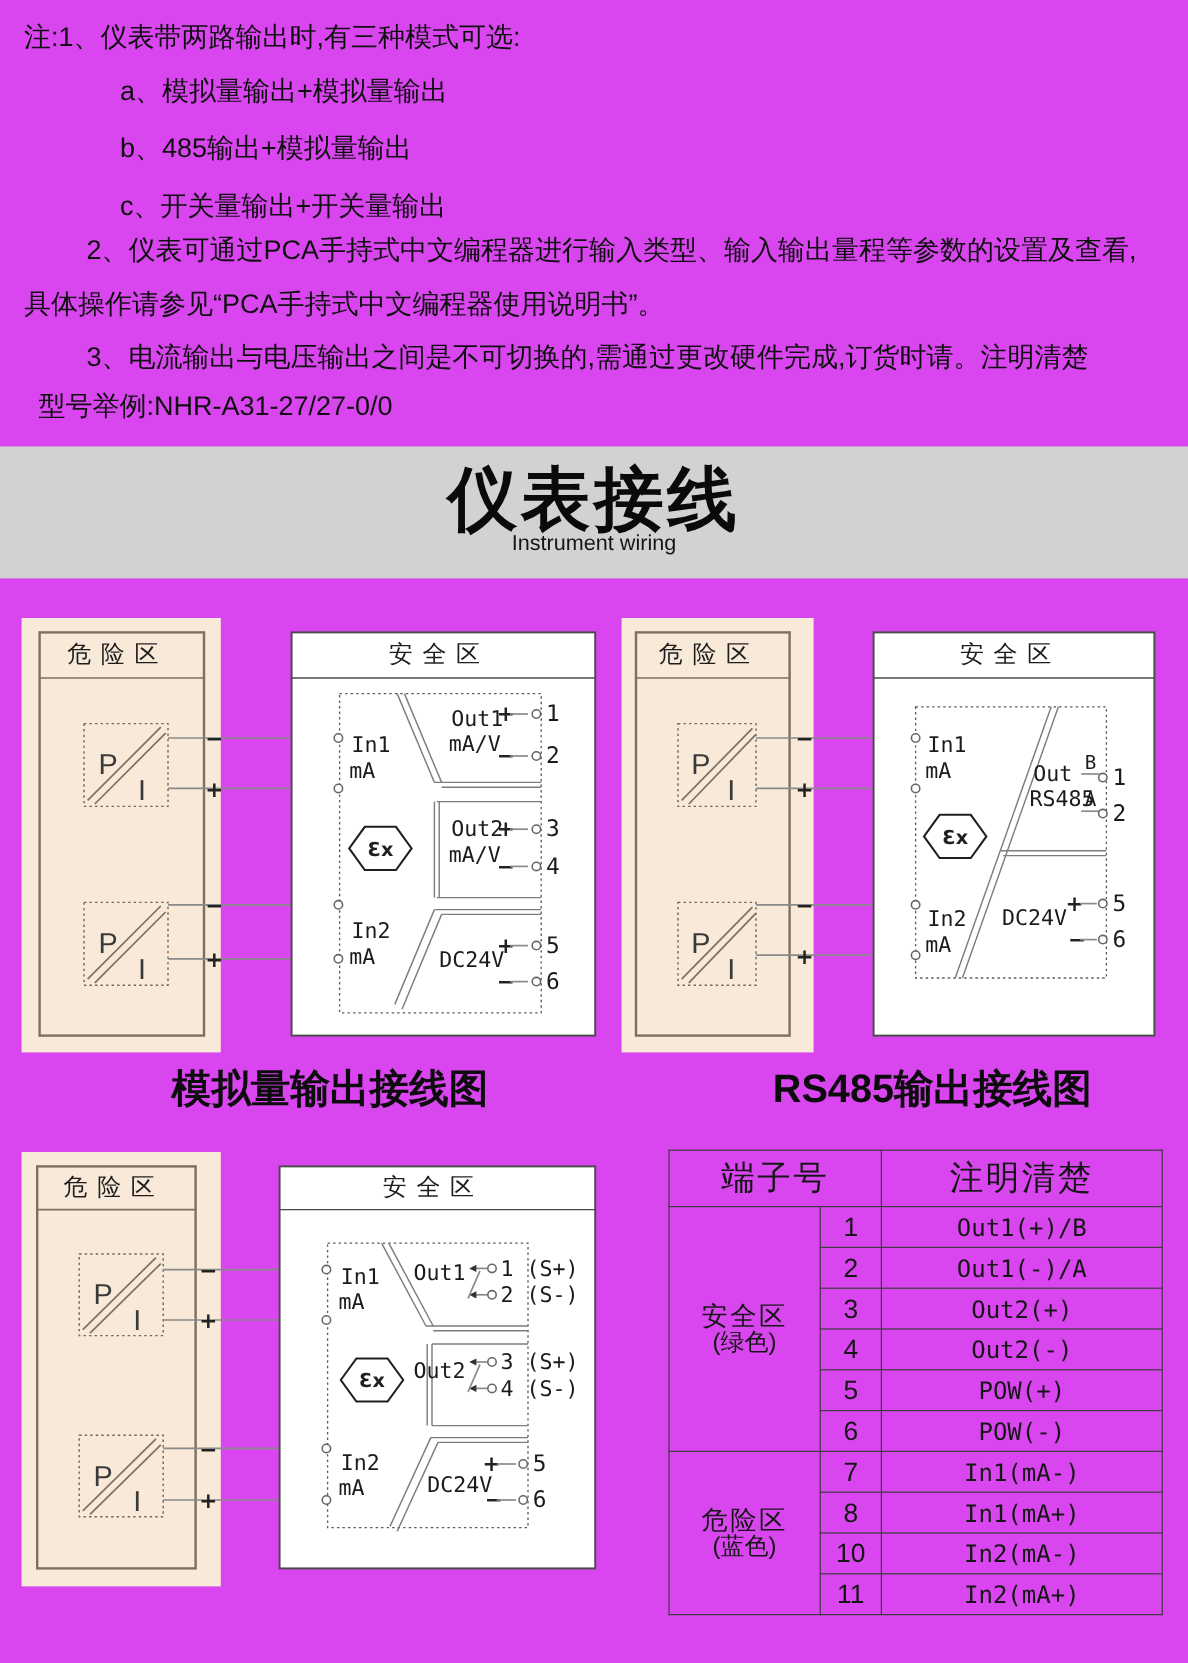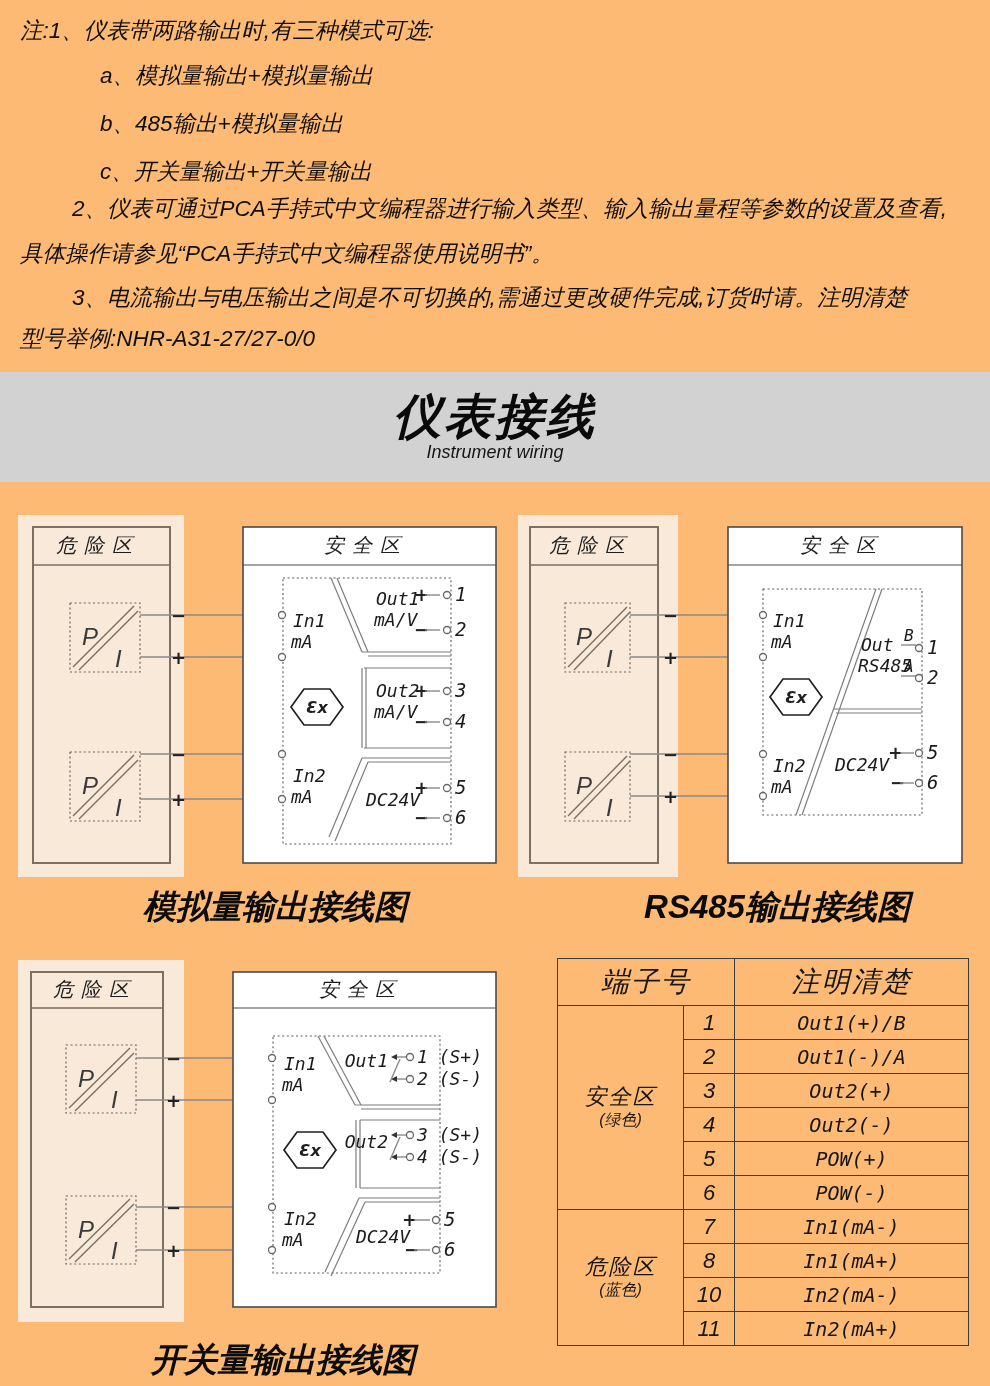--- a/index.html
+++ b/index.html
@@ -1,26 +1,26 @@
 <!DOCTYPE html>
 <html><head>
 <meta charset="utf-8">
 <style>
   html,body{margin:0;padding:0;background:#ffffff;}
   body{width:990px;height:1386px;position:relative;font-family:"Liberation Sans","DejaVu Sans",sans-serif;color:#111;}
-  .page{position:absolute;inset:0;background:#fdba74;overflow:hidden;font-style:italic;}
+  .page{position:absolute;inset:0;background:#d946ef;overflow:hidden;}
 
   
   .notes{position:absolute;left:0;top:0;width:990px;font-size:22.5px;color:#0f0f0f;}
   .nl{position:absolute;white-space:nowrap;line-height:34px;height:34px;}
 
   
   .banner{position:absolute;left:0;top:372px;width:990px;height:110px;background:#d2d2d2;
           display:flex;flex-direction:column;align-items:center;justify-content:center;}
-  .banner .t{font-size:48px;font-weight:bold;letter-spacing:3px;line-height:48px;color:#0a0a0a;}
+  .banner .t{font-size:58px;font-weight:bold;letter-spacing:3px;line-height:48px;color:#0a0a0a;}
   .banner .s{font-size:18px;line-height:18px;margin-top:2px;color:#151515;}
 
   
   svg{position:absolute;}
   .beige{fill:#f8e9d8;}
   .hzbox{fill:none;stroke:#7b7061;stroke-width:2;}
   .hzline{stroke:#7b7061;stroke-width:1.4;fill:none;}
   .sfbox{fill:#ffffff;stroke:#4a4a4a;stroke-width:1.6;}
   .sfline{stroke:#4a4a4a;stroke-width:1.2;}
   .dotbox{fill:none;stroke:#6f675c;stroke-width:1.2;stroke-dasharray:2 2.6;}
@@ -43,36 +43,36 @@
 
   
   table.term-table{position:absolute;left:557px;top:958px;width:411px;border-collapse:collapse;table-layout:fixed;
         font-family:"Liberation Sans","DejaVu Sans",sans-serif;color:#161616;}
   table.term-table td,table.term-table th{border:1.4px solid #3c3c3c;padding:0;text-align:center;vertical-align:middle;}
   table.term-table th{height:46px;font-size:28px;font-weight:normal;letter-spacing:2px;}
   table.term-table td{height:33px;}
   td.num-cell{font-size:22px;}
   td.desc-cell{font-size:20px;font-family:"DejaVu Sans Mono",monospace;}
   td.group-cell{font-size:22px;letter-spacing:2px;line-height:24px;}
-  td.group-cell .sub{font-size:16px;letter-spacing:0;line-height:21px;}
+  td.group-cell .sub{font-size:20px;letter-spacing:0;line-height:21px;}
 </style>
 </head>
 <body>
 
 <div class="page">
 
   <div class="notes">
     <div class="nl" style="left:20px;top:14px">注:1、仪表带两路输出时,有三种模式可选:</div>
     <div class="nl" style="left:100px;top:59px">a、模拟量输出+模拟量输出</div>
     <div class="nl" style="left:100px;top:107px">b、485输出+模拟量输出</div>
     <div class="nl" style="left:100px;top:155px">c、开关量输出+开关量输出</div>
     <div class="nl" style="left:72px;top:192px">2、仪表可通过PCA手持式中文编程器进行输入类型、输入输出量程等参数的设置及查看,</div>
     <div class="nl" style="left:20px;top:237px">具体操作请参见“PCA手持式中文编程器使用说明书”。</div>
     <div class="nl" style="left:72px;top:281px">3、电流输出与电压输出之间是不可切换的,需通过更改硬件完成,订货时请。注明清楚</div>
-    <div class="nl" style="left:20px;top:322px">型号举例:NHR-A31-27/27-0/0</div>
+    <div class="nl" style="left:32px;top:322px">型号举例:NHR-A31-27/27-0/0</div>
   </div>
 
   <div class="banner">
     <div class="t">仪表接线</div>
     <div class="s">Instrument wiring</div>
   </div>
 
   <svg style="left:10px;top:505px" width="490" height="395" viewBox="0 0 490 395">
     <rect class="beige" x="8" y="10" width="166" height="362"></rect>
     <g>
@@ -367,21 +367,20 @@
         <circle class="term" cx="426" cy="270" r="3.5"></circle>
         <text class="num" x="434" y="276">5</text>
         <text class="sign" x="394" y="306">−</text>
         <line class="wline" x1="404" y1="300" x2="420" y2="300"></line>
         <circle class="term" cx="426" cy="300" r="3.5"></circle>
         <text class="num" x="434" y="306">6</text>
       </g>
     </g>
   </svg>
 
-  <div class="caption" style="left:45px;top:1338px;width:476px">开关量输出接线图</div>
 
   <table class="term-table">
     <colgroup>
         <col style="width:126px">
         <col style="width:51px">
         <col style="width:234px">
       </colgroup>
     <thead>
       <tr>
         <th colspan="2">端子号</th>

